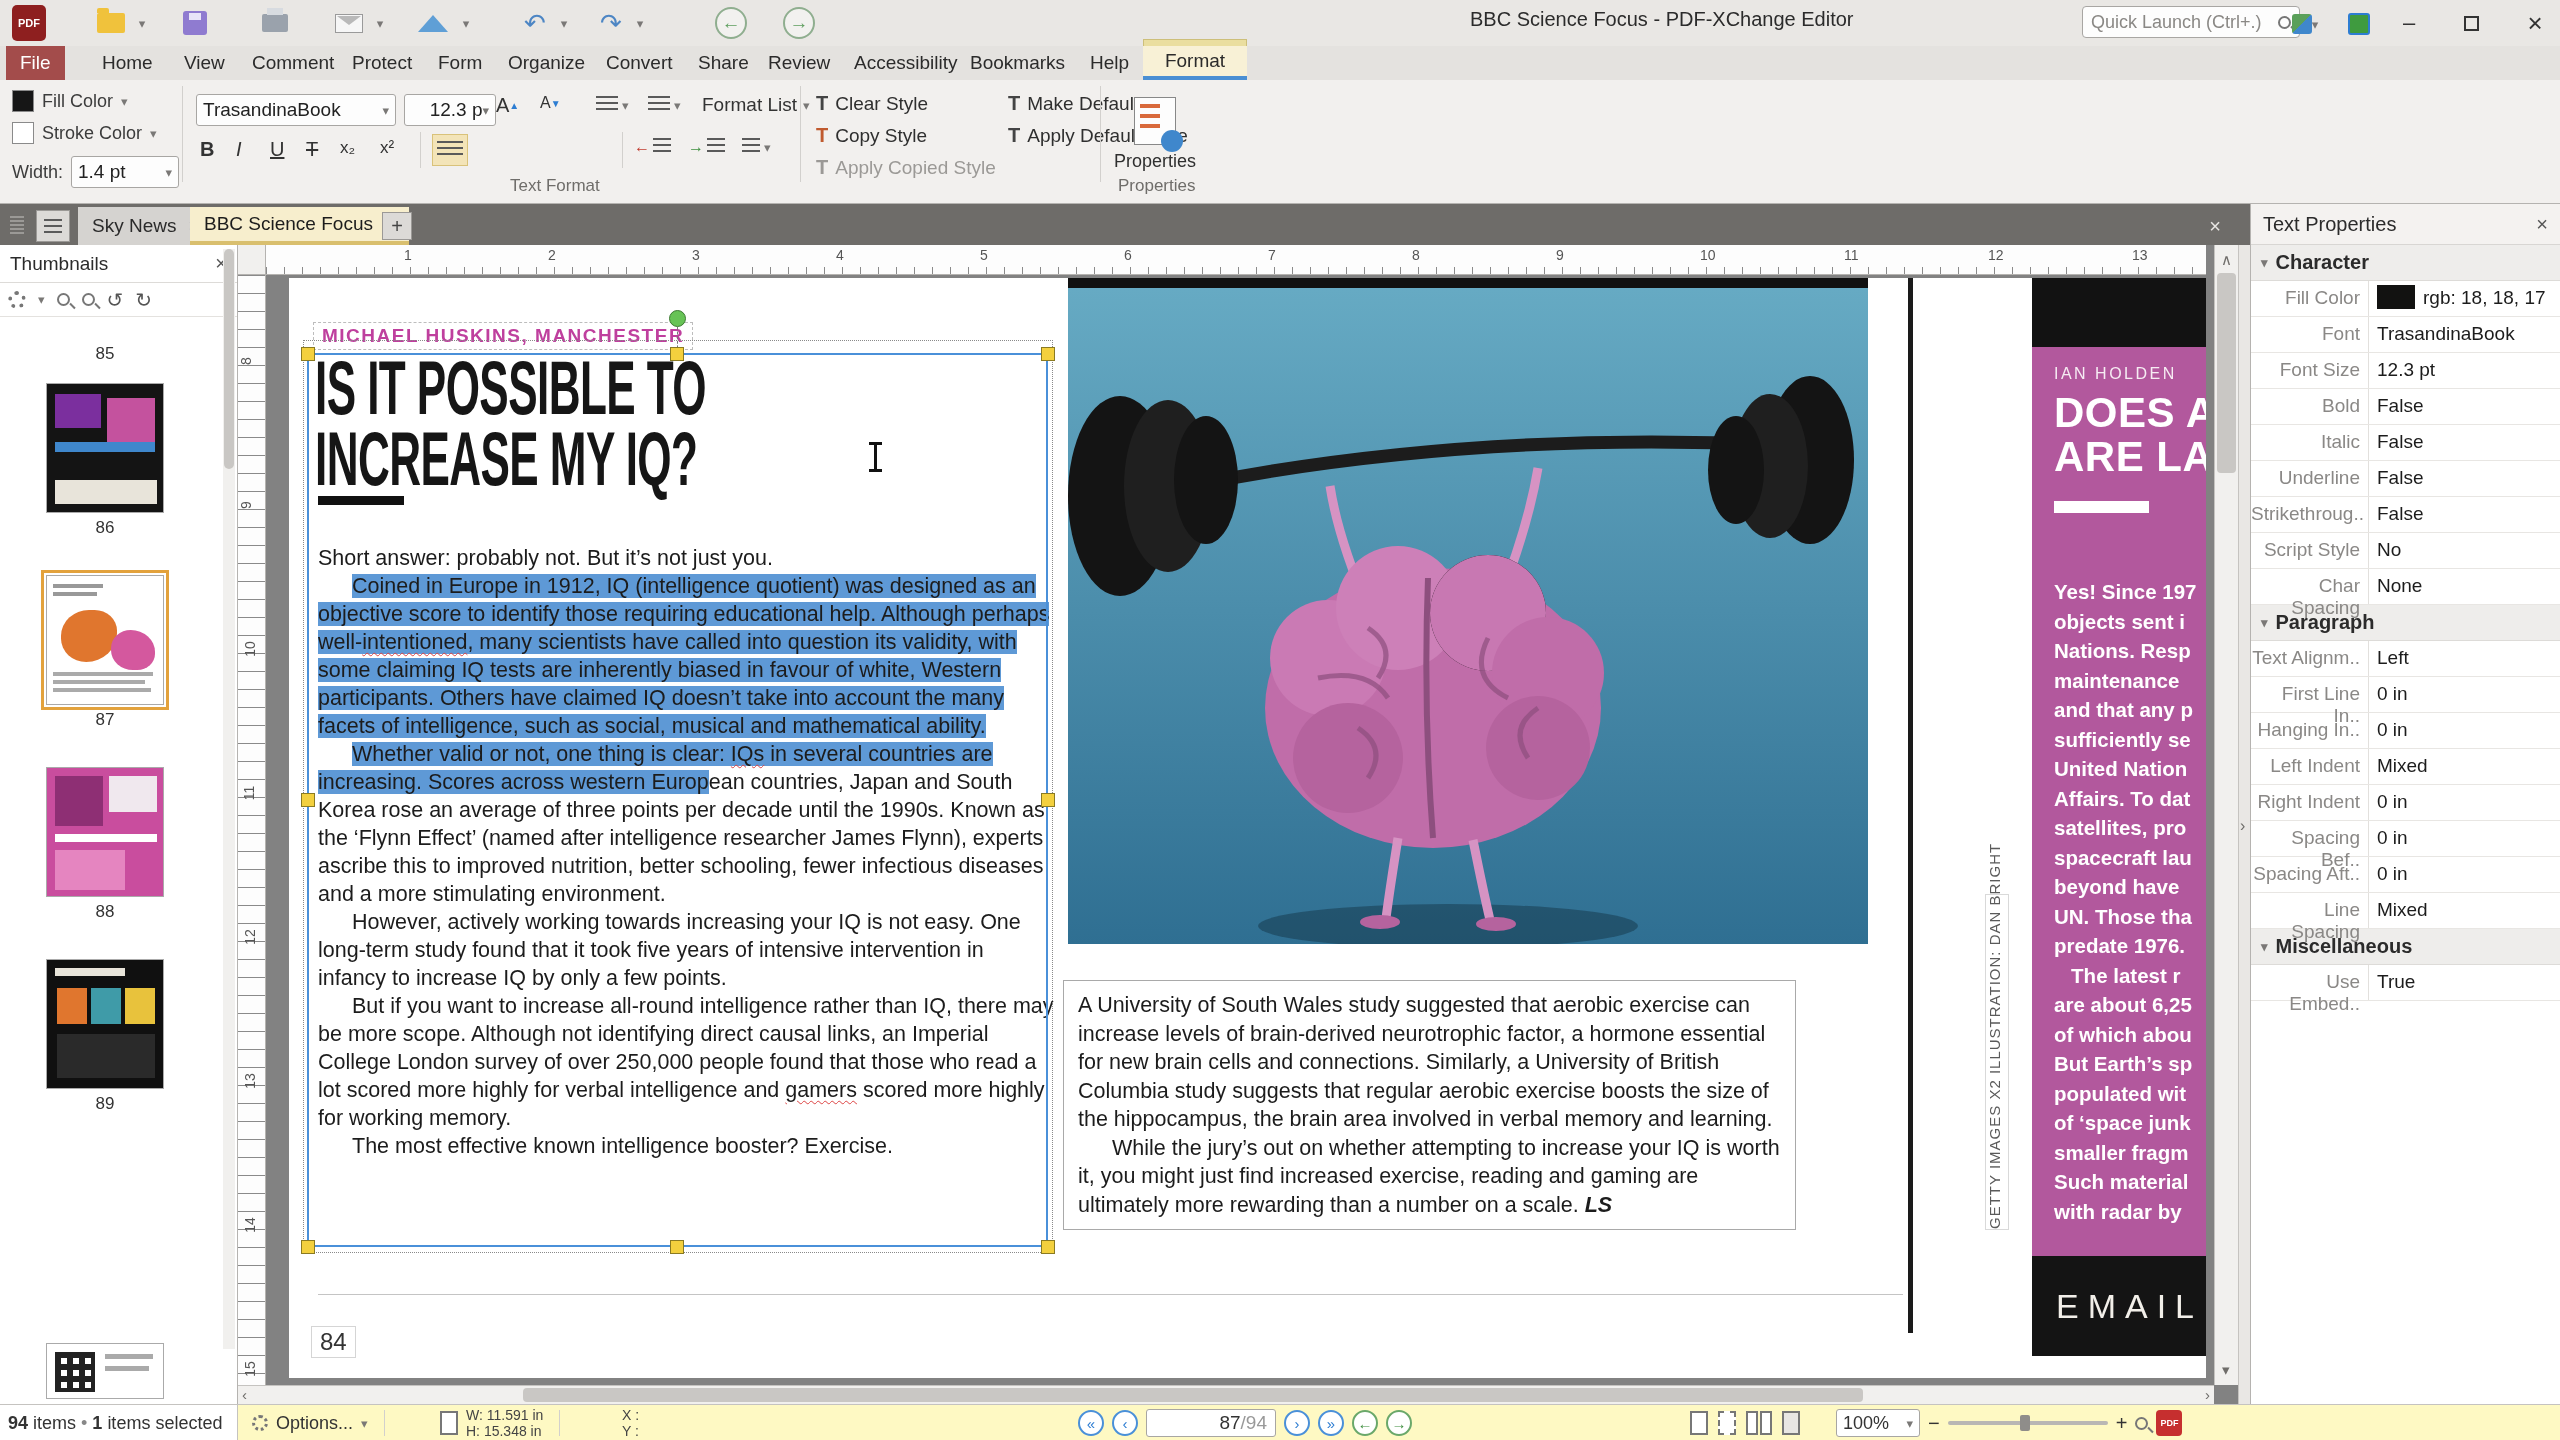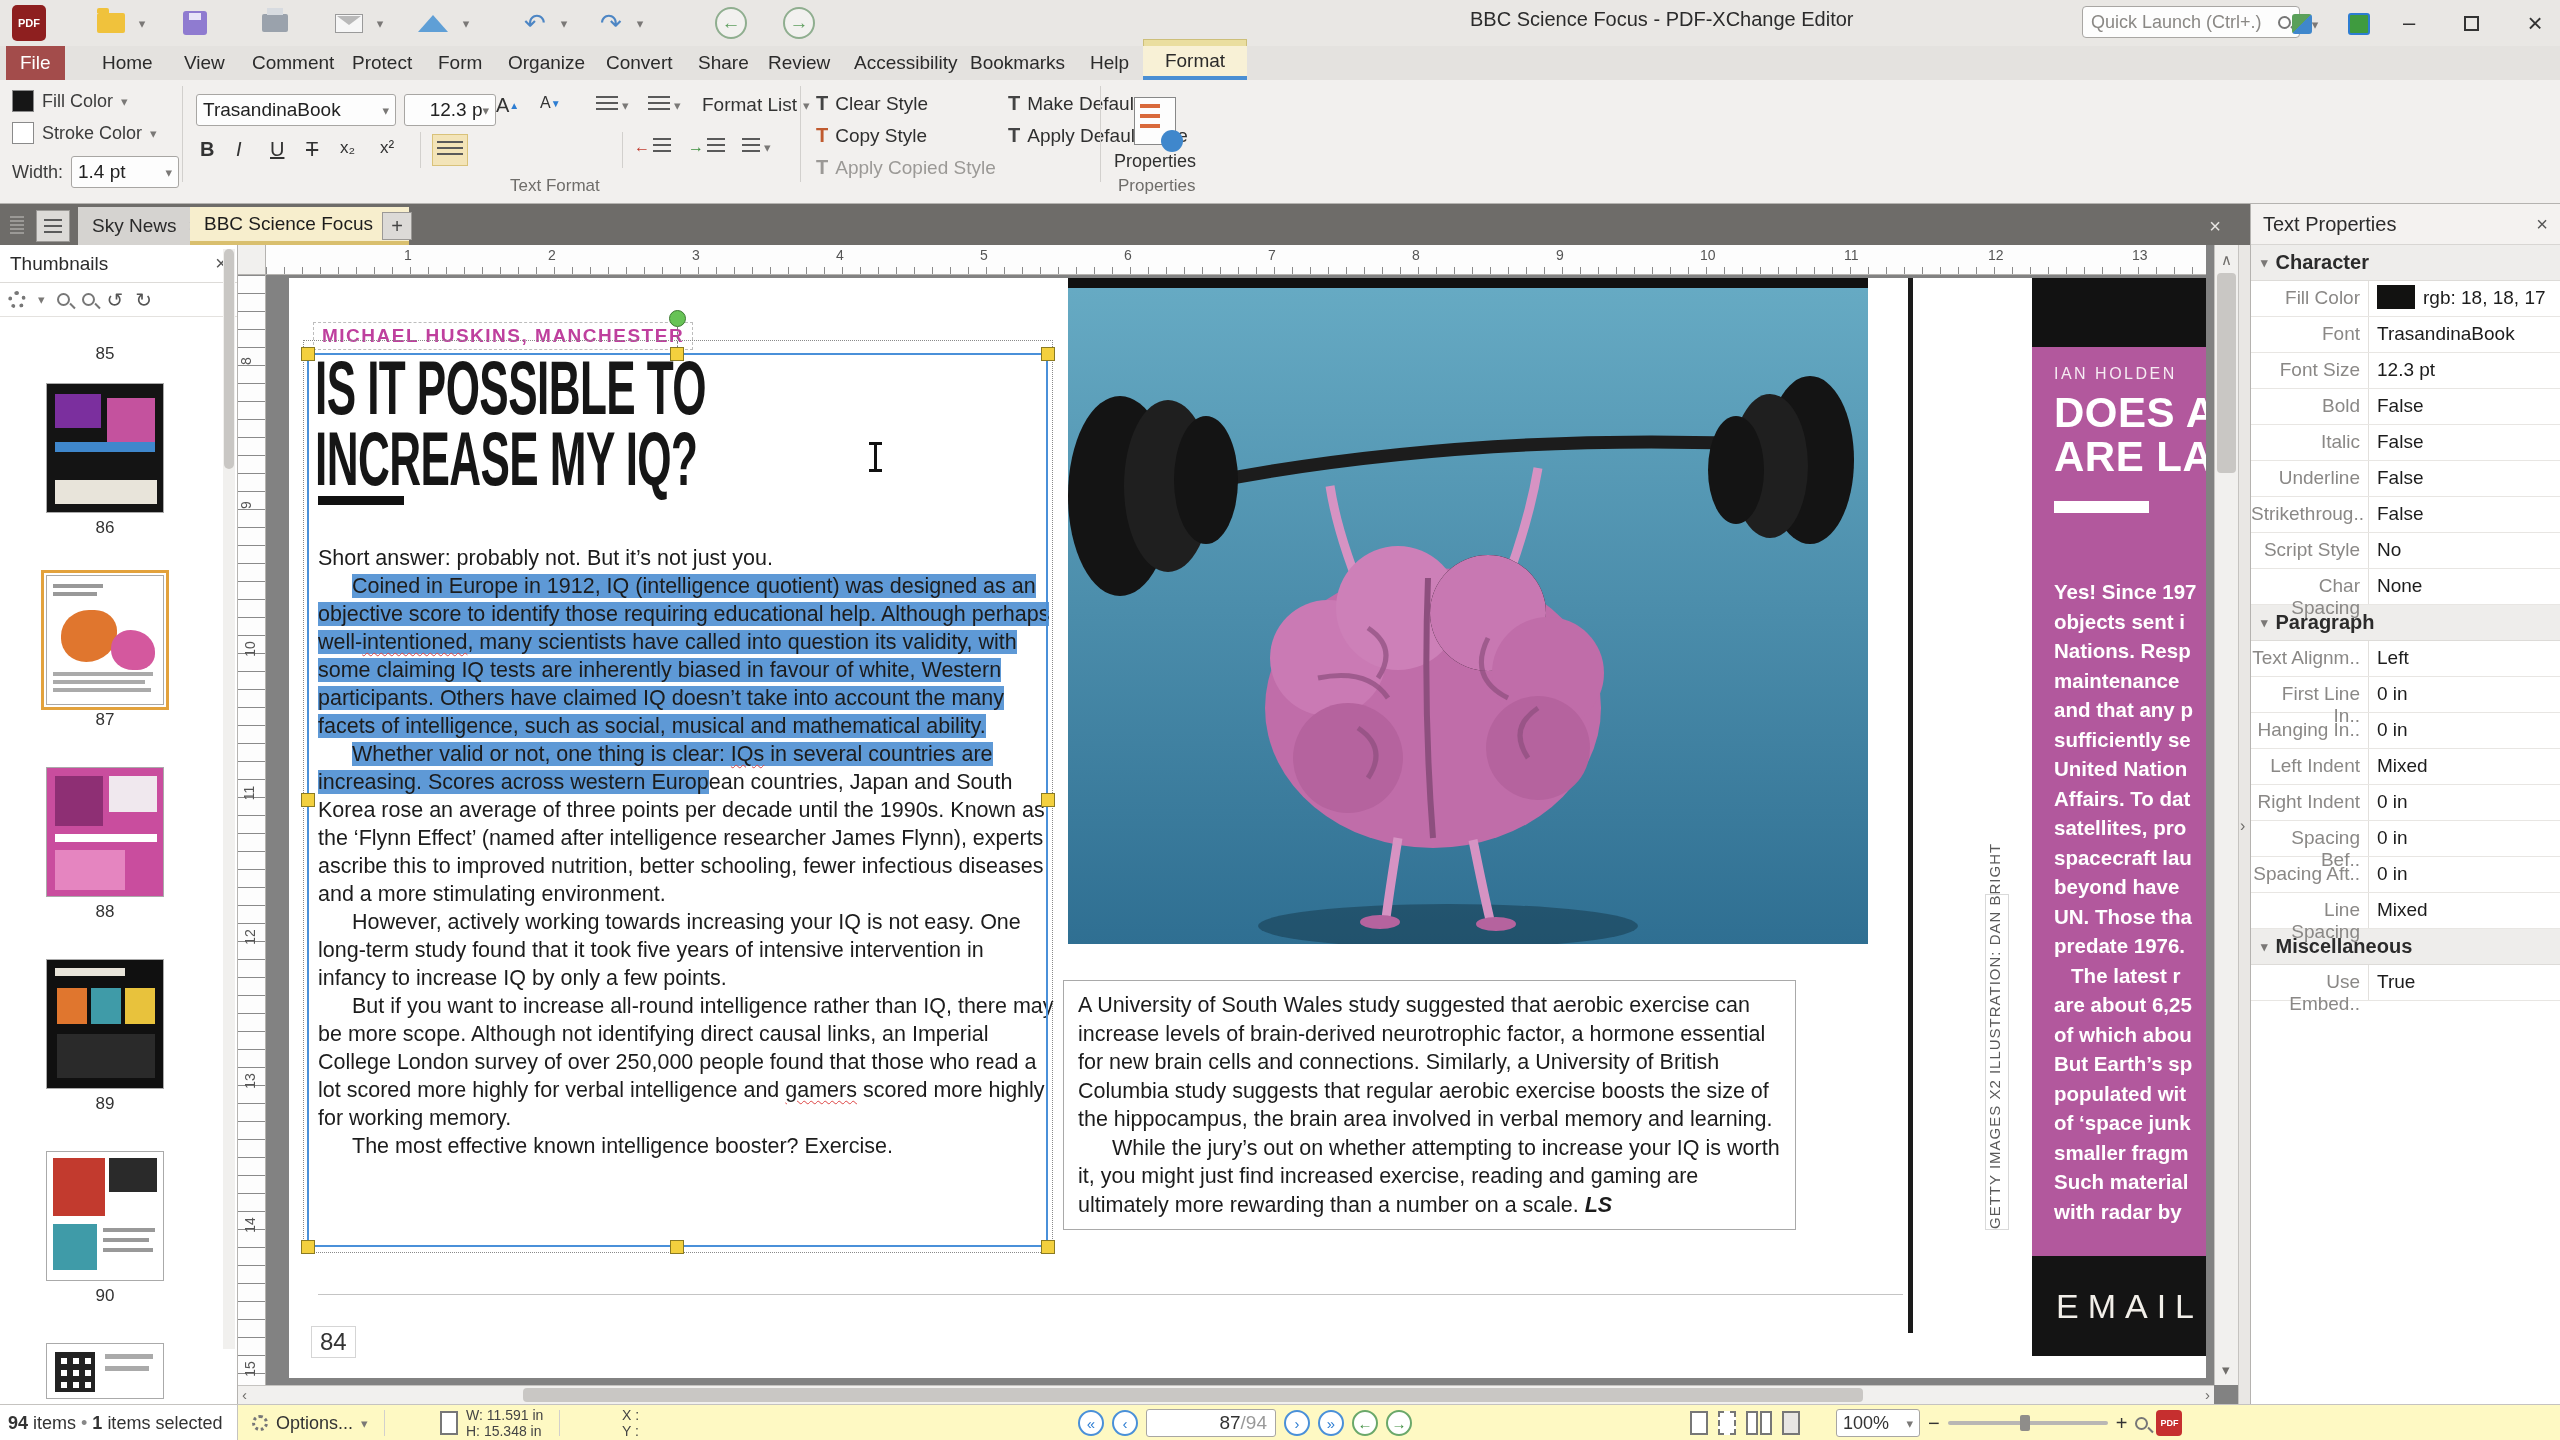--- a/index.html
+++ b/index.html
@@ -487,31 +487,20 @@
     <div class="thumb-img" style="background:#101010">
       <div class="abs" style="left:8px;top:8px;width:70px;height:8px;background:#e8e4da"></div>
       <div class="abs" style="left:10px;top:28px;width:30px;height:36px;background:#e0762e"></div>
       <div class="abs" style="left:44px;top:28px;width:30px;height:36px;background:#3f9ba8"></div>
       <div class="abs" style="left:78px;top:28px;width:30px;height:36px;background:#e8c23c"></div>
       <div class="abs" style="left:10px;top:74px;width:98px;height:44px;background:#2a2a2a"></div>
     </div>
     <div class="thumb-num">89</div>
   </div>
 
-  <div class="thumb-cell" style="top:906px">
-    <div class="thumb-img" style="background:#fff">
-      <div class="abs" style="left:6px;top:6px;width:52px;height:58px;background:#c23a2e"></div>
-      <div class="abs" style="left:62px;top:6px;width:48px;height:34px;background:#2a2a2a"></div>
-      <div class="abs" style="left:6px;top:72px;width:44px;height:46px;background:#3f9ba8"></div>
-      <div class="abs" style="left:56px;top:76px;width:52px;height:4px;background:#999"></div>
-      <div class="abs" style="left:56px;top:86px;width:46px;height:4px;background:#999"></div>
-      <div class="abs" style="left:56px;top:96px;width:50px;height:4px;background:#999"></div>
-    </div>
-    <div class="thumb-num">90</div>
-  </div>
 
   <div class="thumb-cell" style="top:1098px">
     <div class="thumb-img" style="height:56px;background:#fff">
       <div class="abs" style="left:8px;top:8px;width:40px;height:40px;background:
         repeating-linear-gradient(to right,#222 0 6px,transparent 6px 12px),
         repeating-linear-gradient(to bottom,#222 0 6px,transparent 6px 12px)"></div>
       <div class="abs" style="left:58px;top:10px;width:48px;height:5px;background:#aaa"></div>
       <div class="abs" style="left:58px;top:22px;width:44px;height:5px;background:#aaa"></div>
     </div>
   </div>

